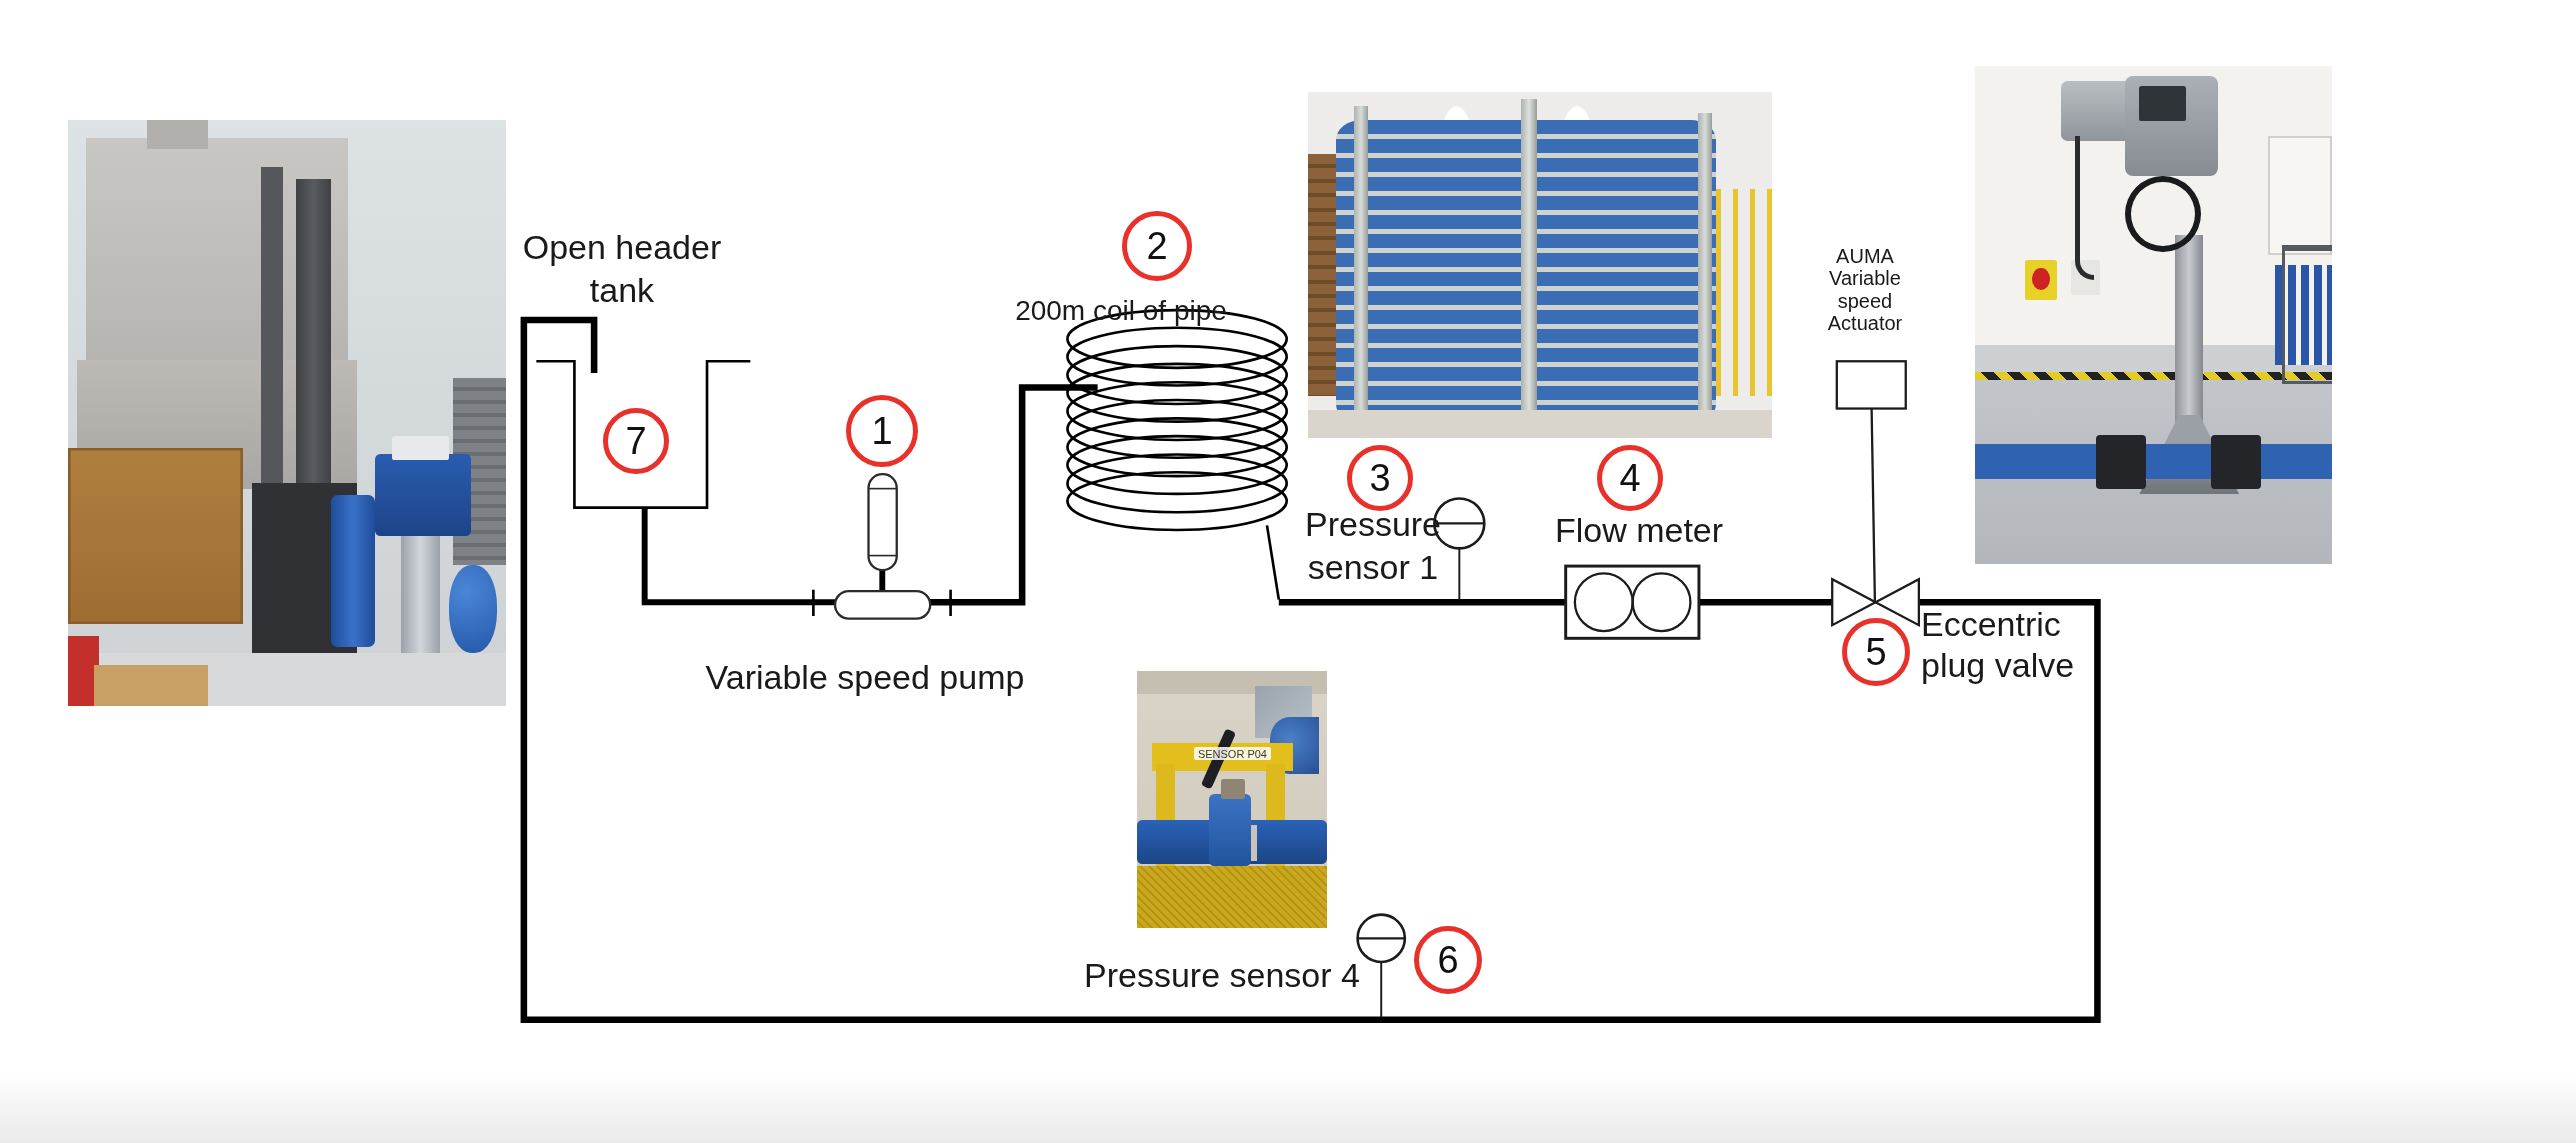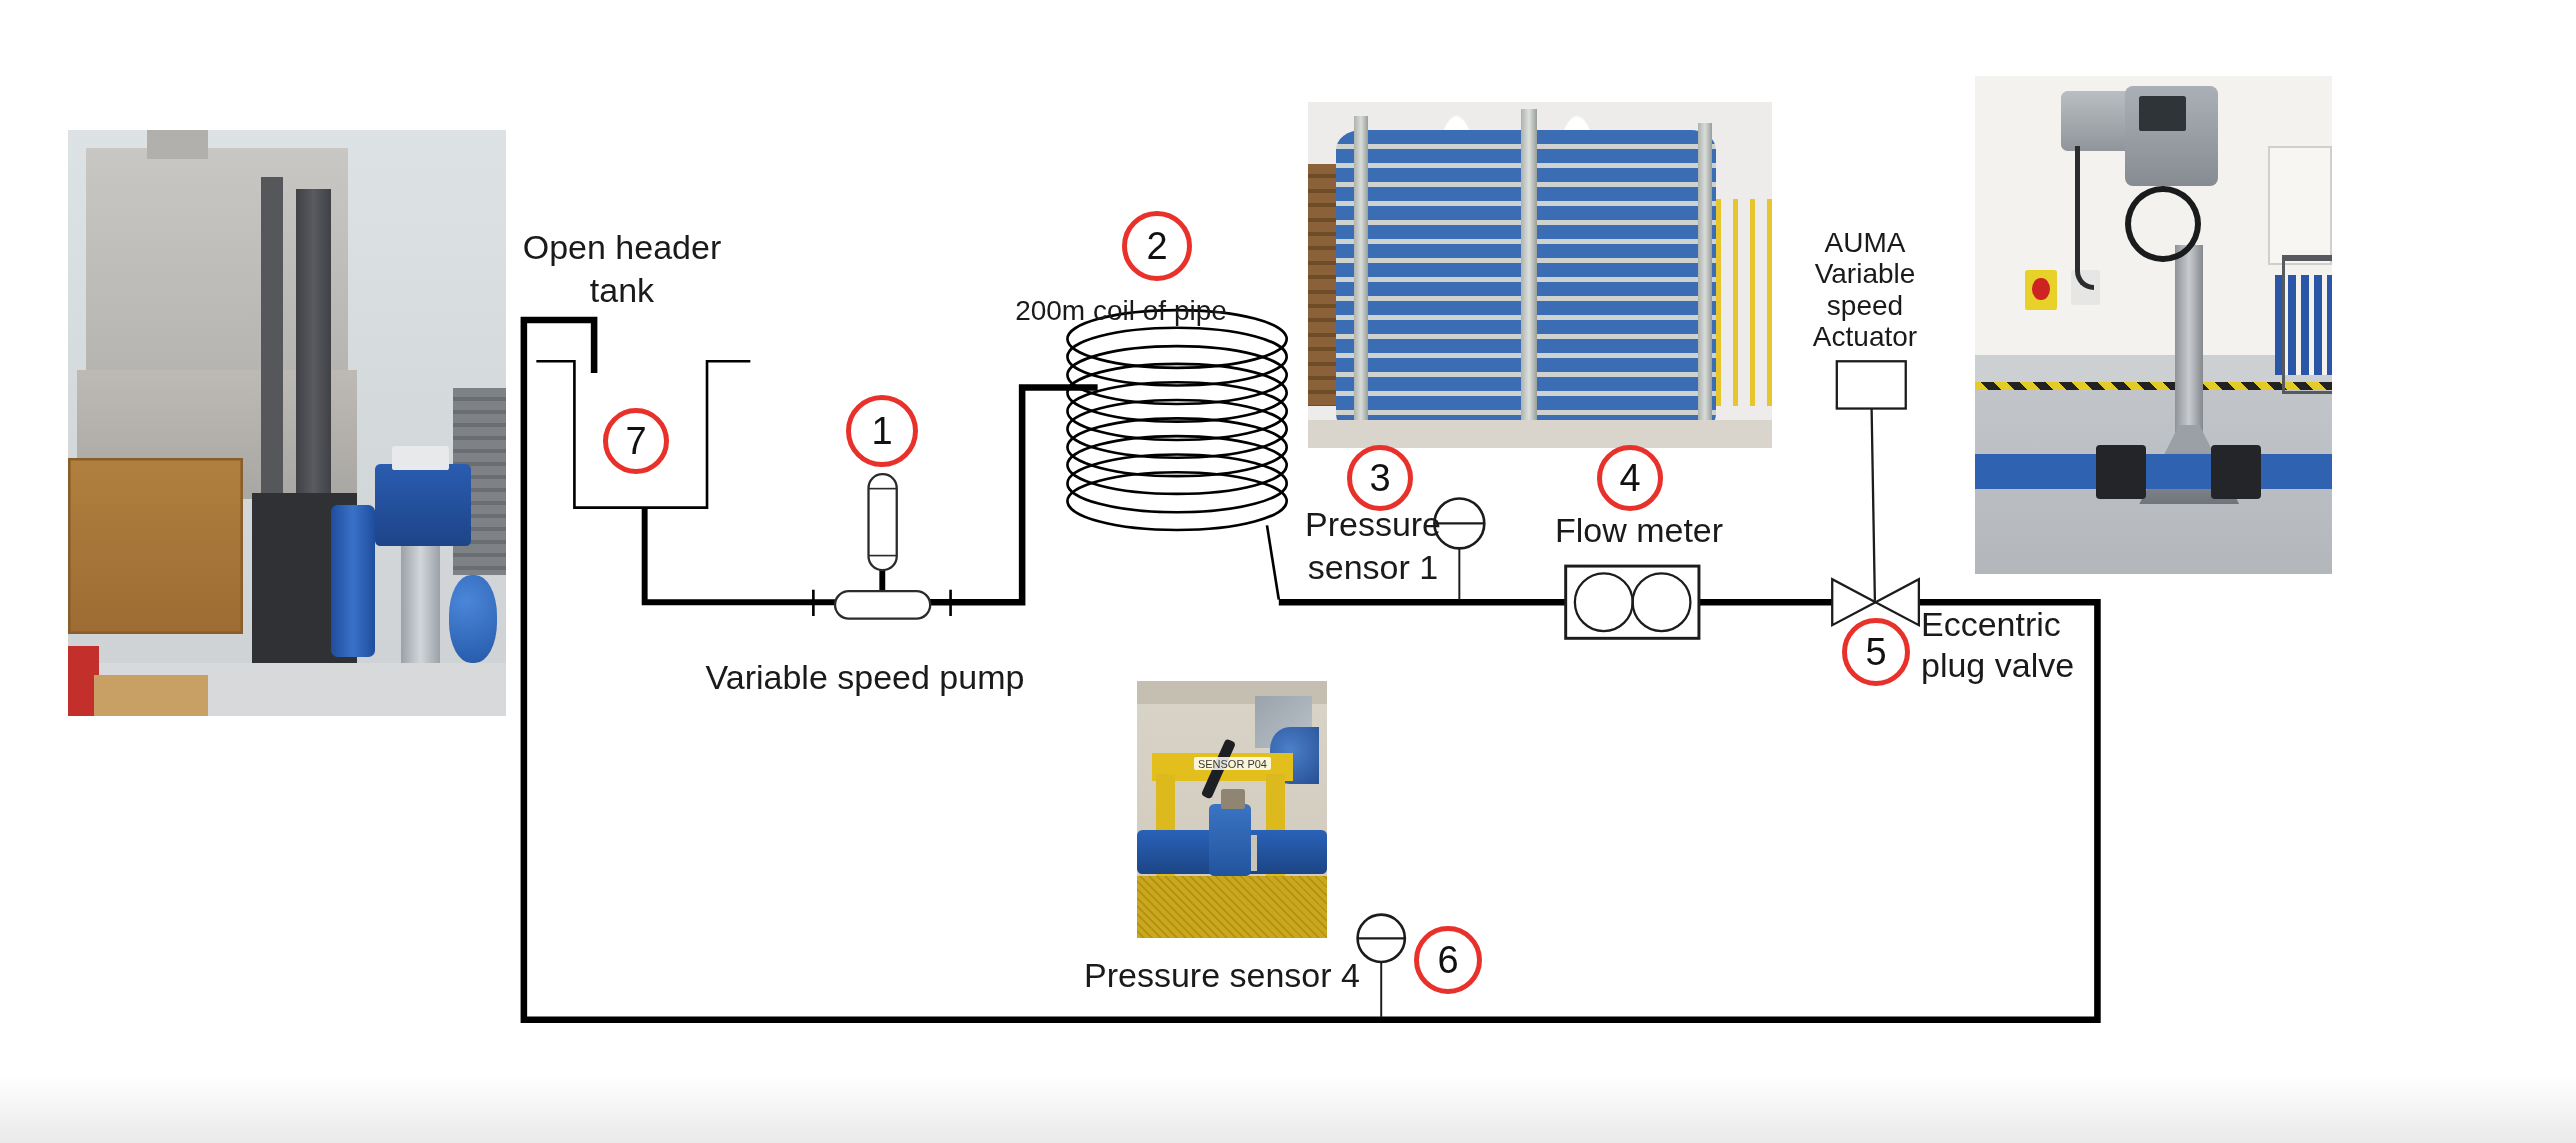--- a/index.html
+++ b/index.html
@@ -8,21 +8,21 @@
   .abs{position:absolute;}
   
   .lbl{position:absolute;color:#1a1a1a;font-size:34px;line-height:1.25;white-space:pre-line;
        transform:translate(-50%,-50%);text-align:center;letter-spacing:0px;}
   .lbl.left{transform:translate(0,-50%);text-align:left;}
   
   .marker{position:absolute;border:5.9px solid #E8312A;border-radius:50%;background:#fff;
           display:flex;align-items:center;justify-content:center;
           font-size:38px;color:#111;box-sizing:border-box;}
   
-  .ph{position:absolute;overflow:hidden;background:#d8dbde;margin-top:10px;}
+  .ph{position:absolute;overflow:hidden;background:#d8dbde;}
   .ph .abs{position:absolute;}
   .tinytxt{font-size:11px;color:#3a3a33;background:rgba(255,255,252,.85);padding:0.7px 3.9px;
            border-radius:2px;white-space:nowrap;}
   .mtr-label{font-size:13px;color:#55524a;white-space:nowrap;letter-spacing:0.7px;}
   .bottom-fade{position:absolute;left:0;right:0;bottom:0;height:69px;
                background:linear-gradient(180deg,rgba(255,255,255,0),#e9e9ea);}
   svg.schematic{position:absolute;left:0;top:0;}
 </style>
 </head>
 <body>
@@ -162,21 +162,21 @@
     </g>
   </svg>
 
   <div class="lbl" style="left:622px;top:268px;">Open header
 tank</div>
   <div class="lbl" style="left:865px;top:677px;">Variable speed pump</div>
   <div class="lbl" style="left:1121px;top:310px;font-size:28px;">200m coil of pipe</div>
   <div class="lbl" style="left:1373px;top:545px;text-align:center;">Pressure
 sensor 1</div>
   <div class="lbl" style="left:1639px;top:530px;">Flow meter</div>
-  <div class="lbl" style="left:1865px;top:290px;font-size:28px;line-height:1.12;">AUMA
+  <div class="lbl" style="left:1865px;top:290px;font-size:20px;line-height:1.12;">AUMA
 Variable
 speed
 Actuator</div>
   <div class="lbl left" style="left:1921px;top:645px;line-height:1.22;">Eccentric
 plug valve</div>
   <div class="lbl" style="left:1222px;top:975px;">Pressure sensor 4</div>
 
   <div class="marker" style="left:846px;top:395px;width:72px;height:72px;">1</div>
   <div class="marker" style="left:1122px;top:211px;width:70px;height:70px;">2</div>
   <div class="marker" style="left:1347px;top:445px;width:66px;height:66px;">3</div>

